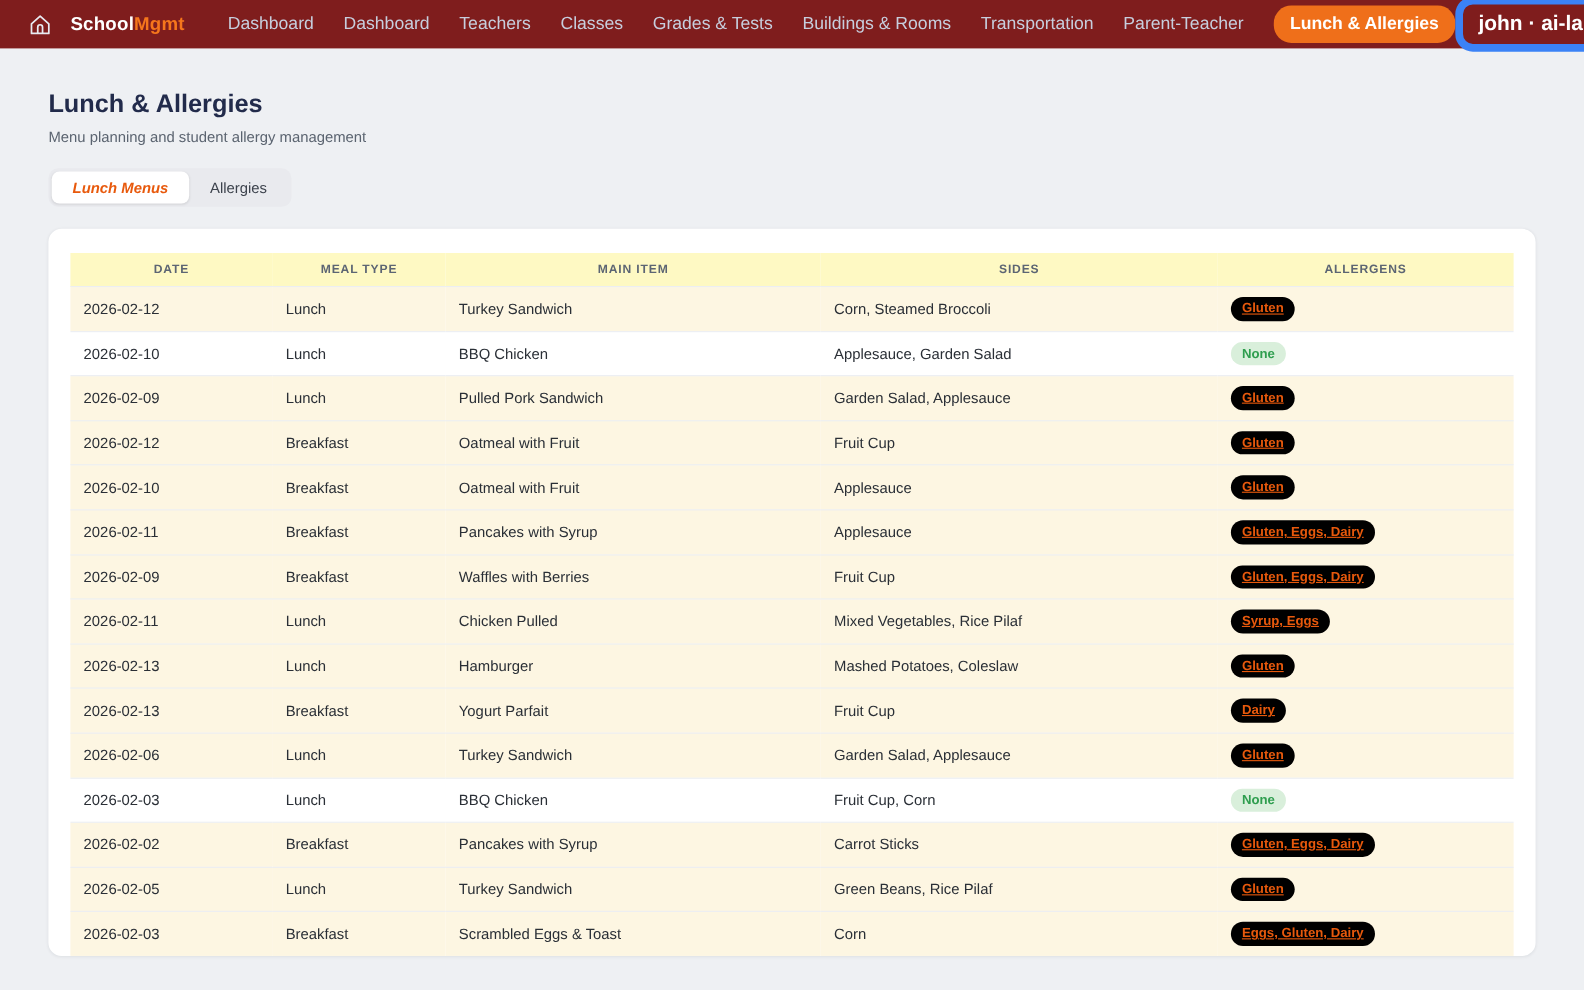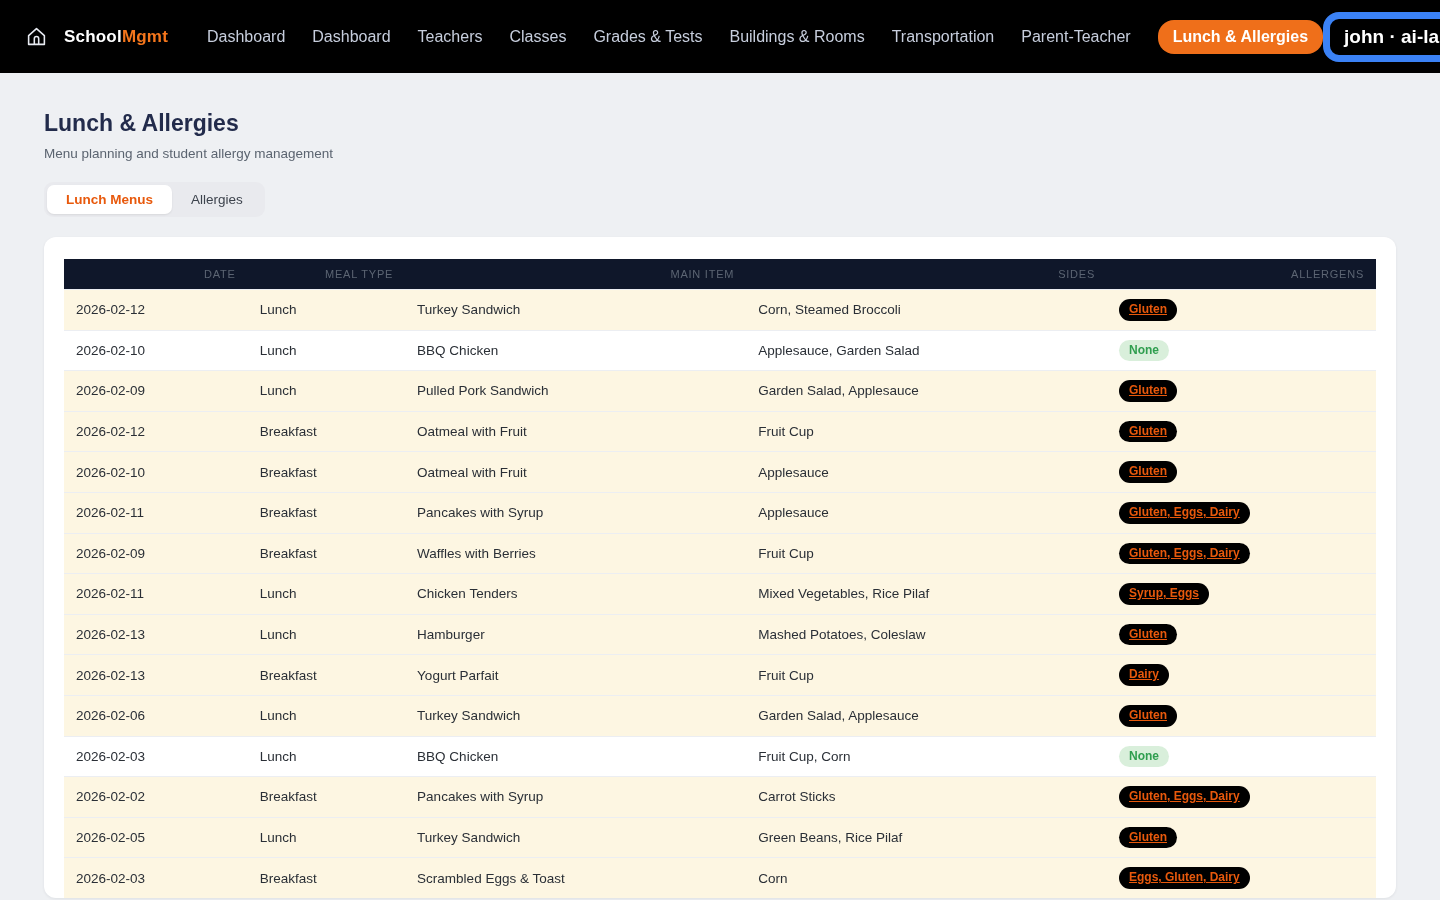--- a/index.html
+++ b/index.html
@@ -5,22 +5,22 @@
   * { box-sizing: border-box; margin: 0; padding: 0; }
   html, body { width: 1440px; height: 900px; overflow: hidden; }
   body {
     font-family: "Liberation Sans", "DejaVu Sans", sans-serif;
     background: #eef0f3;
     color: #2a2f36;
   }
 
   
   .navbar {
-    height: 73px;
-    background: #000000;
+    height: 44px;
+    background: #7f1d1d;
     display: flex;
     align-items: center;
     padding: 0 26px;
   }
   .brand { display: flex; align-items: center; gap: 17px; }
   .home-icon { display: flex; align-items: center; color: #e8ebf2; }
   .brand-text { font-size: 17px; font-weight: 700; letter-spacing: .2px; }
   .brand-text .w { color: #ffffff; }
   .brand-text .o { color: #f5761c; }
   .nav-items {
@@ -86,39 +86,40 @@
     padding: 7px 19px;
     border-radius: 7px;
     cursor: pointer;
     white-space: nowrap;
   }
   .tab.active {
     background: #ffffff;
     color: #e8590c;
     font-weight: 700;
     box-shadow: 0 1px 2px rgba(0,0,0,.08);
+    font-style: italic;
   }
 
   
   .card {
     margin-top: 20px;
     background: #ffffff;
     border-radius: 12px;
     padding: 22px 20px 0 20px;
     box-shadow: 0 1px 3px rgba(16,24,40,.07);
   }
   table { width: 100%; border-collapse: collapse; }
   th {
-    text-align: right;
+    text-align: center;
     font-size: 11px;
-    font-weight: 400;
+    font-weight: 700;
     letter-spacing: .07em;
     text-transform: uppercase;
     color: #5c6573;
-    background: #0f172a;
+    background: #fef9c3;
     padding: 9px 12px;
   }
   td {
     padding: 9px 12px;
     font-size: 13.5px;
     color: #2a2f36;
     border-top: 1px solid #eceef2;
     height: 34px;
   }
   tr.cream td { background: #fdf6e2; }
@@ -246,21 +247,21 @@
           <tr class="cream">
             <td>2026-02-09</td>
             <td>Breakfast</td>
             <td>Waffles with Berries</td>
             <td>Fruit Cup</td>
             <td><span class="badge badge-warn">Gluten, Eggs, Dairy</span></td>
           </tr>
           <tr class="cream">
             <td>2026-02-11</td>
             <td>Lunch</td>
-            <td>Chicken Tenders</td>
+            <td>Chicken Pulled</td>
             <td>Mixed Vegetables, Rice Pilaf</td>
             <td><span class="badge badge-warn">Syrup, Eggs</span></td>
           </tr>
           <tr class="cream">
             <td>2026-02-13</td>
             <td>Lunch</td>
             <td>Hamburger</td>
             <td>Mashed Potatoes, Coleslaw</td>
             <td><span class="badge badge-warn">Gluten</span></td>
           </tr>

